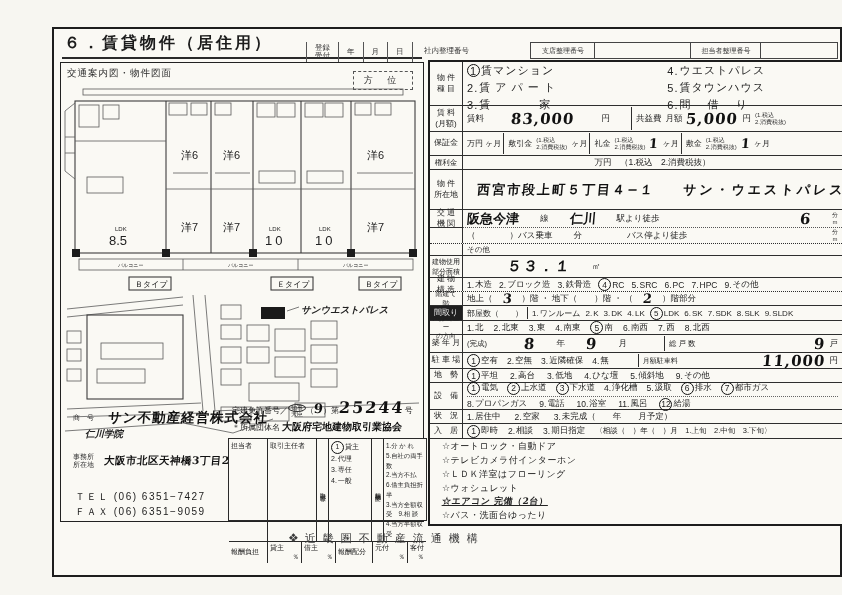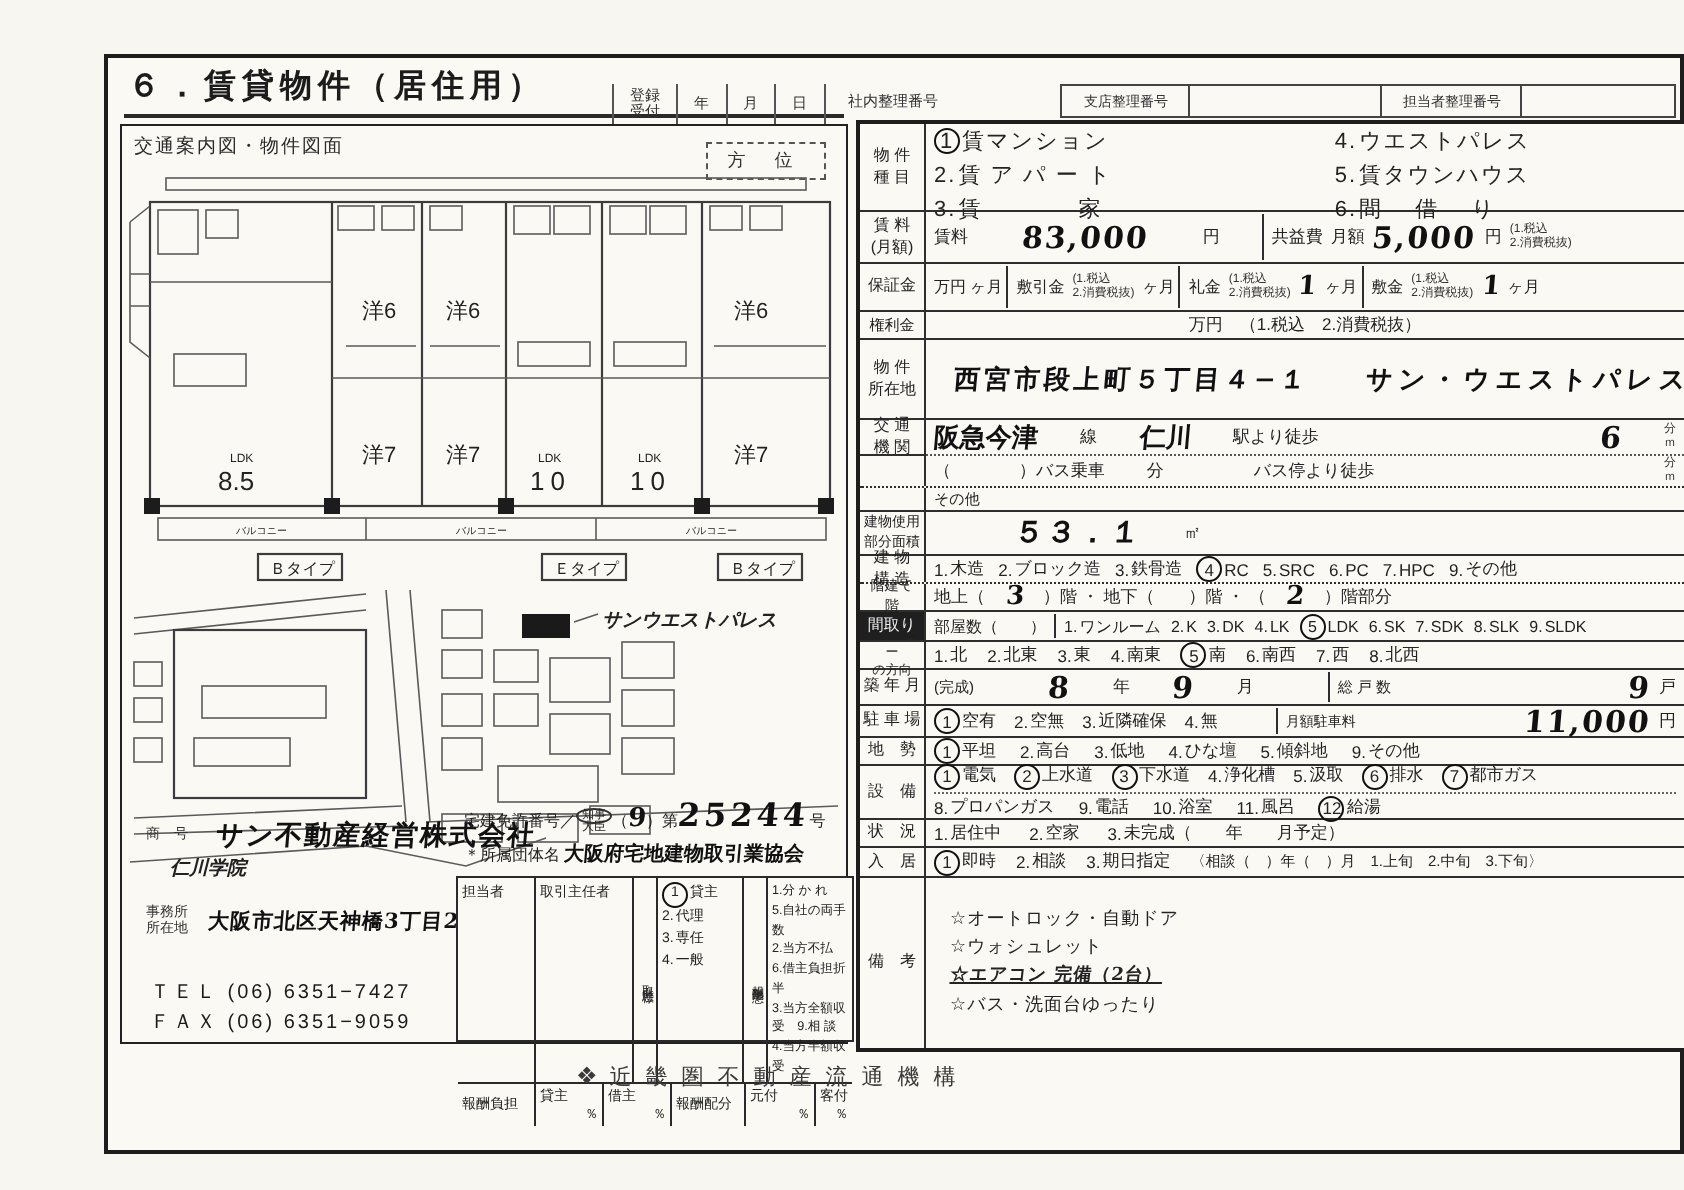--- a/index.html
+++ b/index.html
@@ -704,23 +704,24 @@
           <span class="opt">
             <span class="num">3</span>
             <span>期日指定</span>
           </span>
         </span>
       <span style="font-size:7.5px;">〈相談（　）年（　）月　1.上旬　2.中旬　3.下旬〉</span>
     </div>
   </div>
 
   <div class="row" style="height:85px;border-bottom:none;">
-    <div class="lab">備　考</div>
     <div class="lines" style="padding-left:12px;">
         <div class="biko-line"><span>☆オートロック・自動ドア</span></div>
+        <div class="biko-line"><span>☆テレビカメラ付インターホン</span></div>
+        <div class="biko-line"><span>☆ＬＤＫ洋室はフローリング</span></div>
         <div class="biko-line"><span>☆ウォシュレット</span></div>
         <div class="biko-line c"><span>☆エアコン 完備（2台）</span></div>
         <div class="biko-line"><span>☆バス・洗面台ゆったり</span></div>
       </div>
   </div>
 
 </div>
 
 <div class="footer">
   <span class="logo">❖</span><span>近畿圏不動産流通機構</span>

